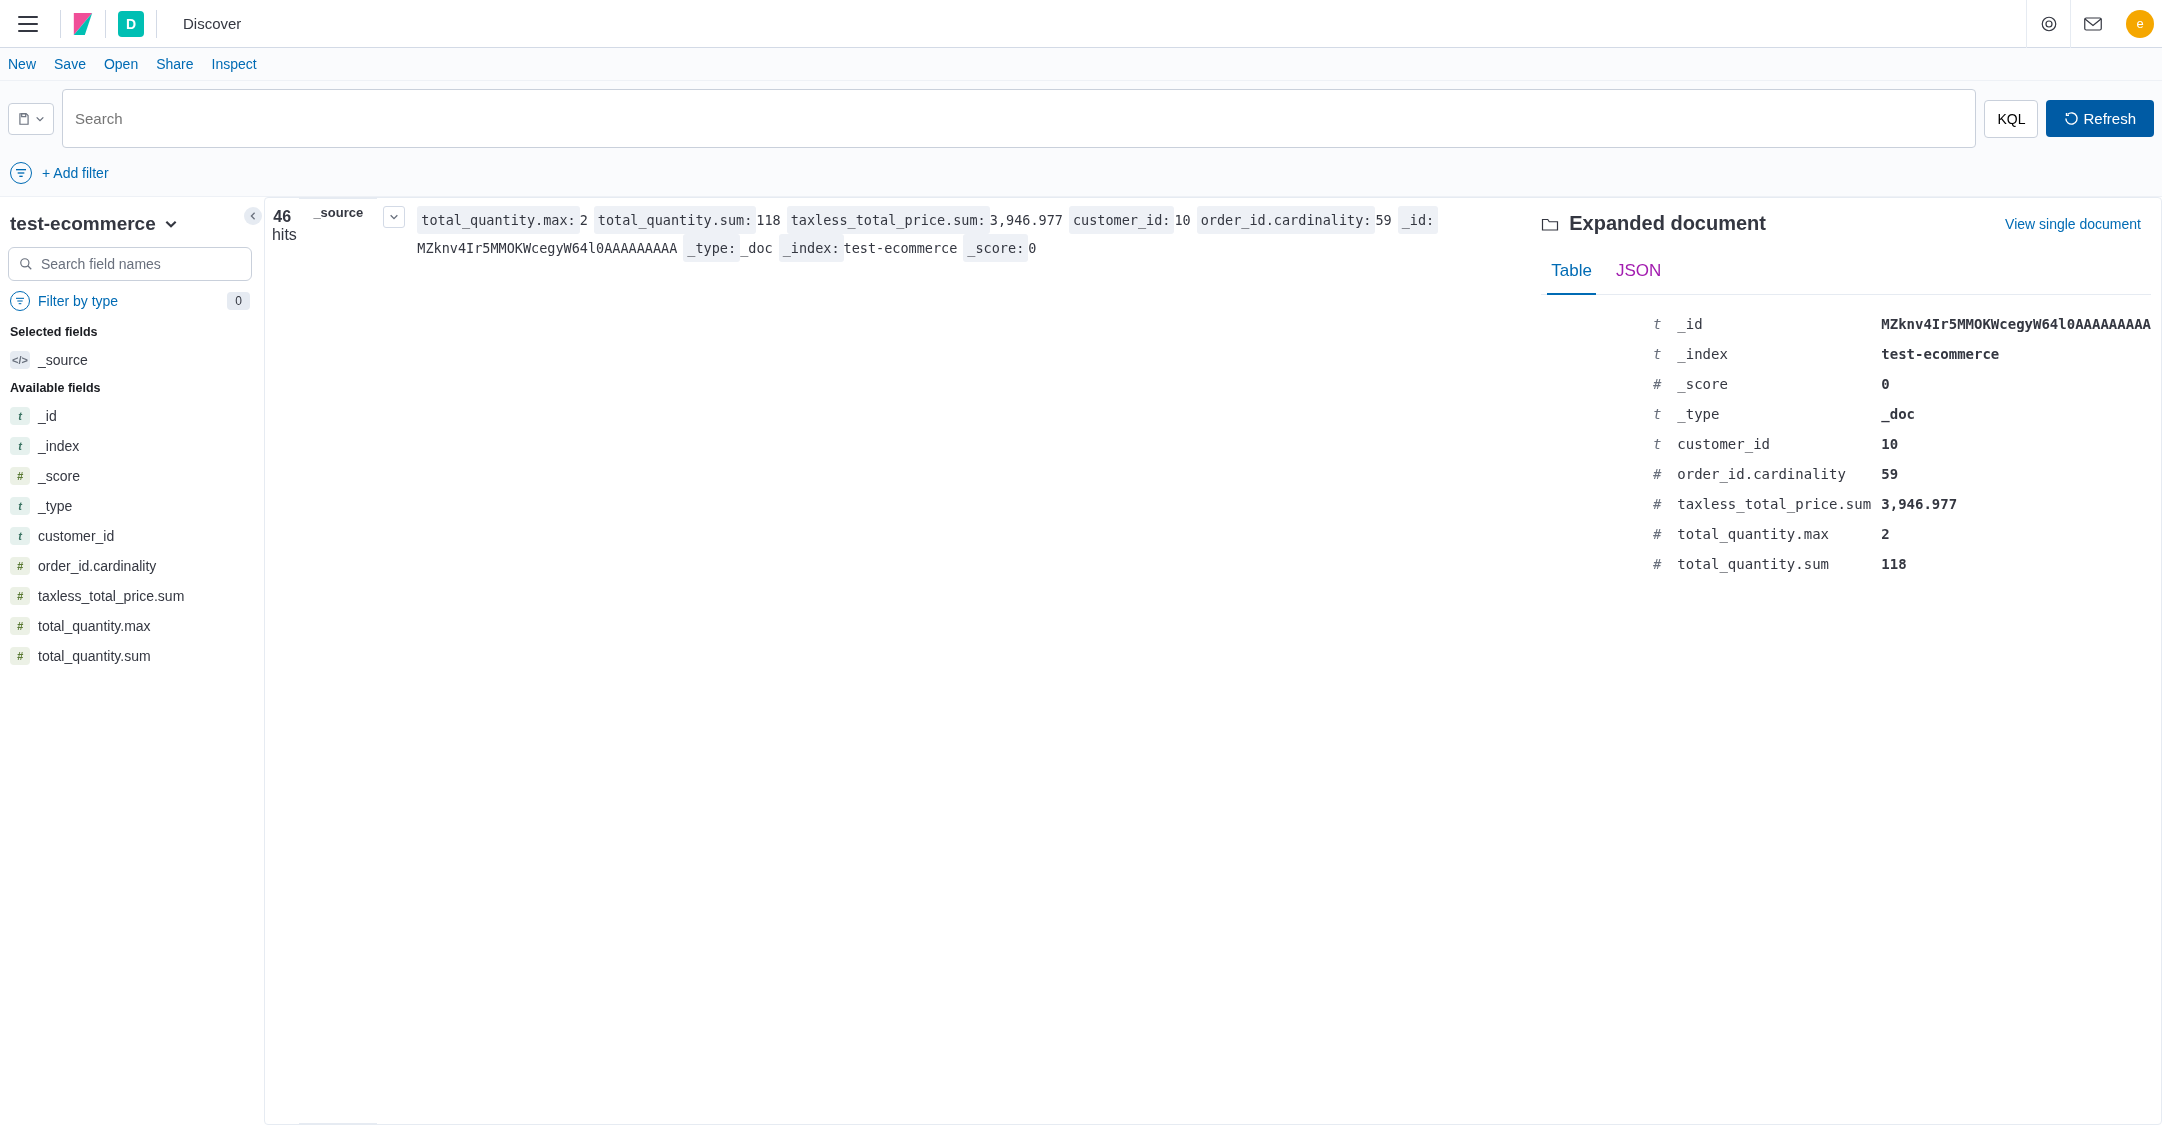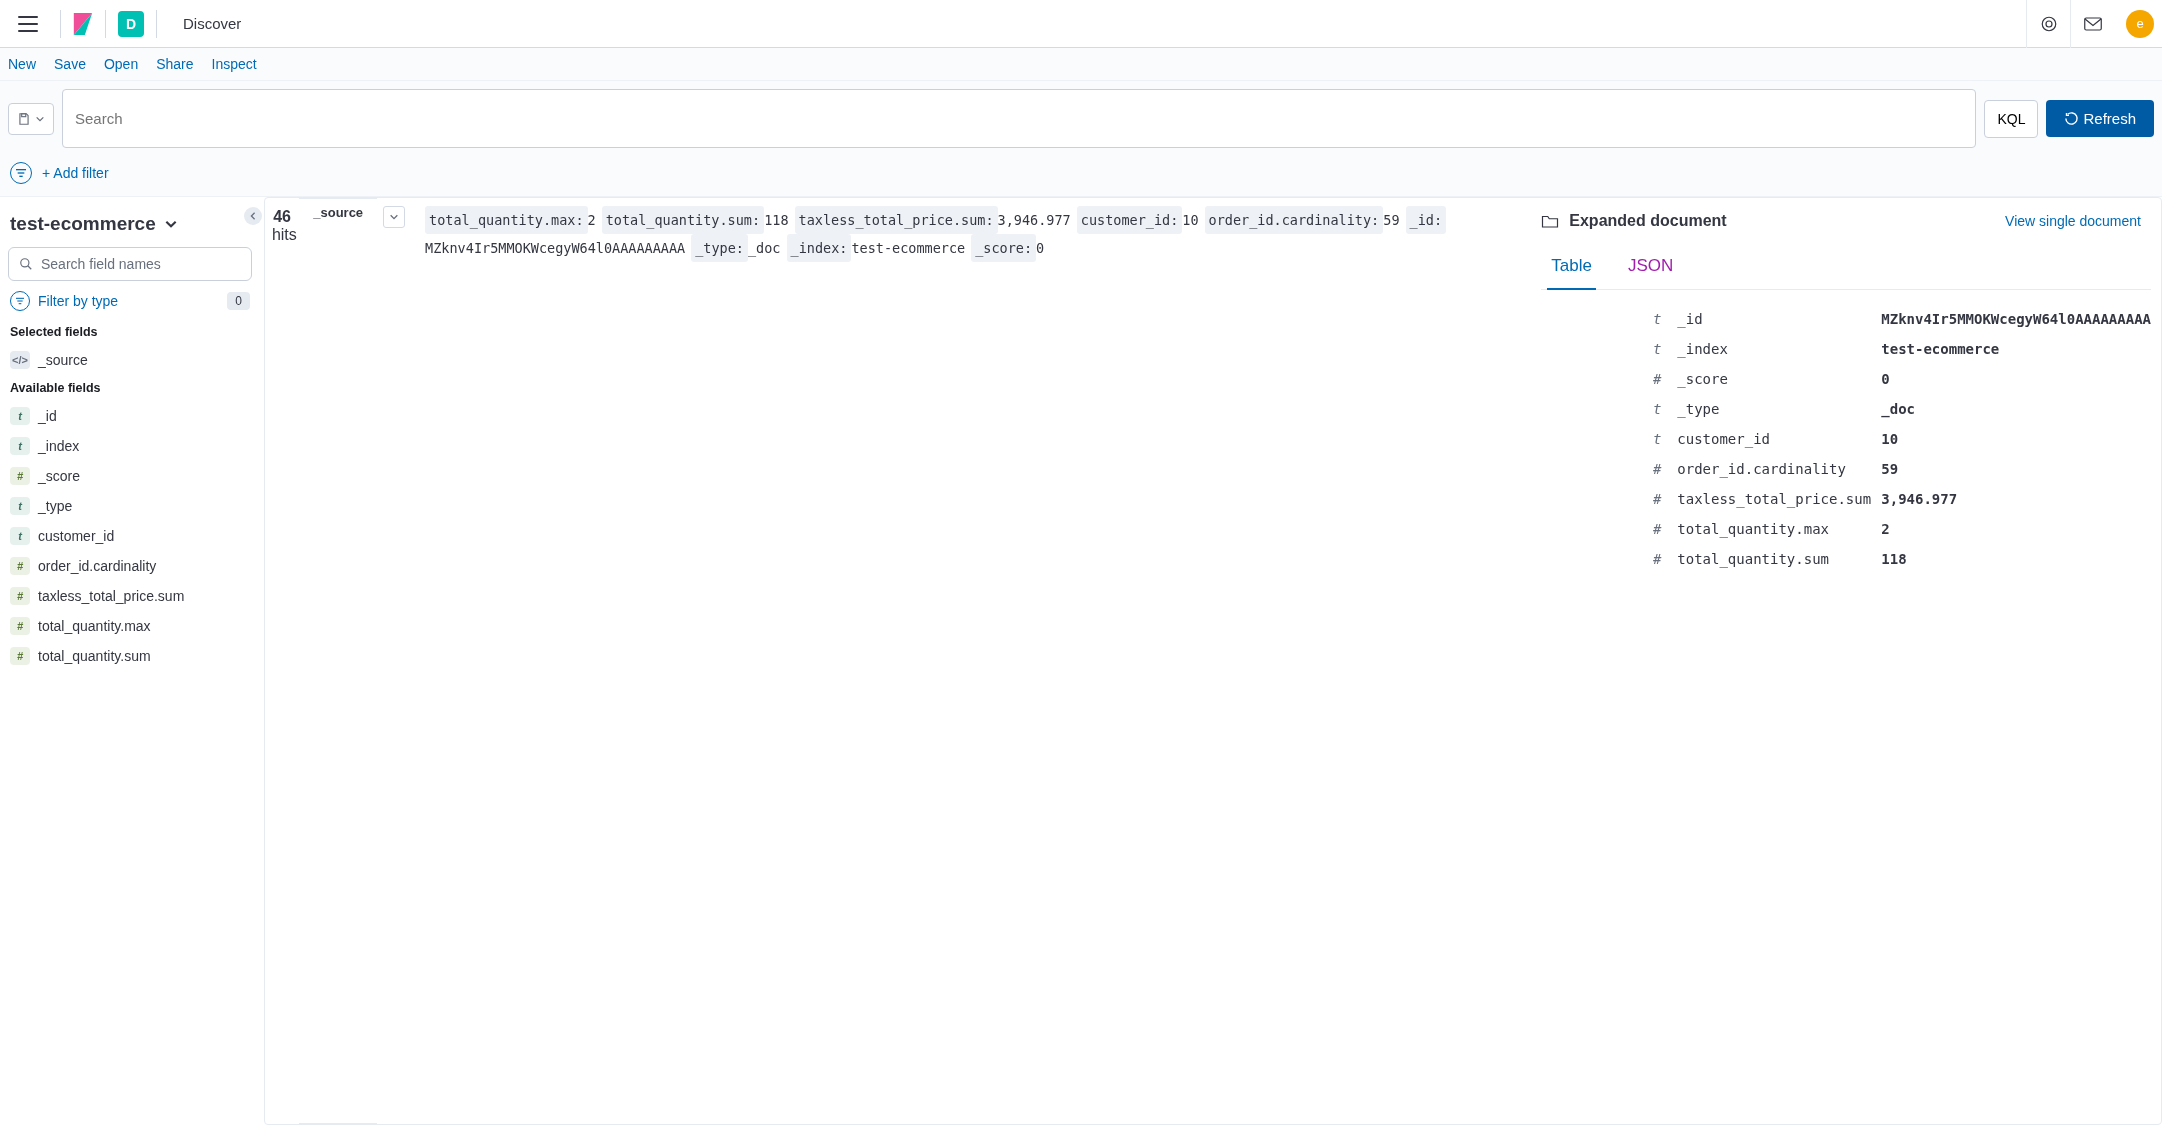--- a/index.html
+++ b/index.html
@@ -157,43 +157,43 @@
     display:flex; flex-direction:row; overflow:hidden; background:#fff;
   }
   .hits-bar {
     text-align:center; padding:10px 0; font-size:16px; color:#343741;
   }
   .hits-bar .count { font-weight:700; }
   .table-header {
     border-top:1px solid #e6ebf2; border-bottom:1px solid #e6ebf2;
     padding:6px 14px; font-size:13px; font-weight:600;
   }
-  .doc-row { display:flex; align-items:flex-start; gap:20px; padding:8px 6px 14px; }
+  .doc-row { display:flex; align-items:flex-start; gap:12px; padding:8px 6px 14px; }
   .expand-toggle {
     width:22px;height:22px;border:1px solid #d3dae6;border-radius:3px;
     display:flex;align-items:center;justify-content:center;color:#69707d;
     cursor:pointer; background:#fff;
     font-size: 12px;
   }
   .source-wrap {
     flex:1; font-family: Menlo, Consolas, monospace; font-size:13.5px;
     line-height: 26px;
   }
   .kv .k { background:#eef1f6; border-radius:3px; padding:1px 4px; color:#343741; }
   .kv .v { margin-right:6px; }
   .kv span { display:inline-block; }
 
   .expanded-section { padding: 14px 10px 24px 32px; }
   .expanded-head {
     display:flex; align-items:center; padding: 0 10px 10px 0;
   }
-  .expanded-head .left { display:flex; align-items:center; gap:10px; font-weight:600; font-size:16px; }
+  .expanded-head .left { display:flex; align-items:center; gap:10px; font-weight:600; font-size:20px; }
   .expanded-head .right { margin-left:auto; color:#006bb4; font-size:14px; cursor:pointer; }
 
-  .tabs { display:flex; gap:28px; border-bottom:1px solid #e6ebf2; padding:0 6px; margin-top:4px; }
+  .tabs { display:flex; gap:16px; border-bottom:1px solid #e6ebf2; padding:0 6px; margin-top:4px; }
   .tab { padding:12px 4px; font-size:17px; cursor:pointer; color:#a21caf; }
   .tab.active { color:#006bb4; border-bottom:2px solid #006bb4; margin-bottom:-1px; }
 
   .doc-table { padding: 14px 0 0 110px; font-family: Menlo, Consolas, monospace; font-size:14px; }
   .doc-table-row { display:flex; align-items:center; gap:14px; padding:7px 0; }
   .dt-type { width:12px; color:#69707d; font-style: italic; text-align:center; }
   .dt-key { width:190px; color:#343741; }
   .dt-val { color:#343741; font-weight:600; }
 
   svg { display:block; }

